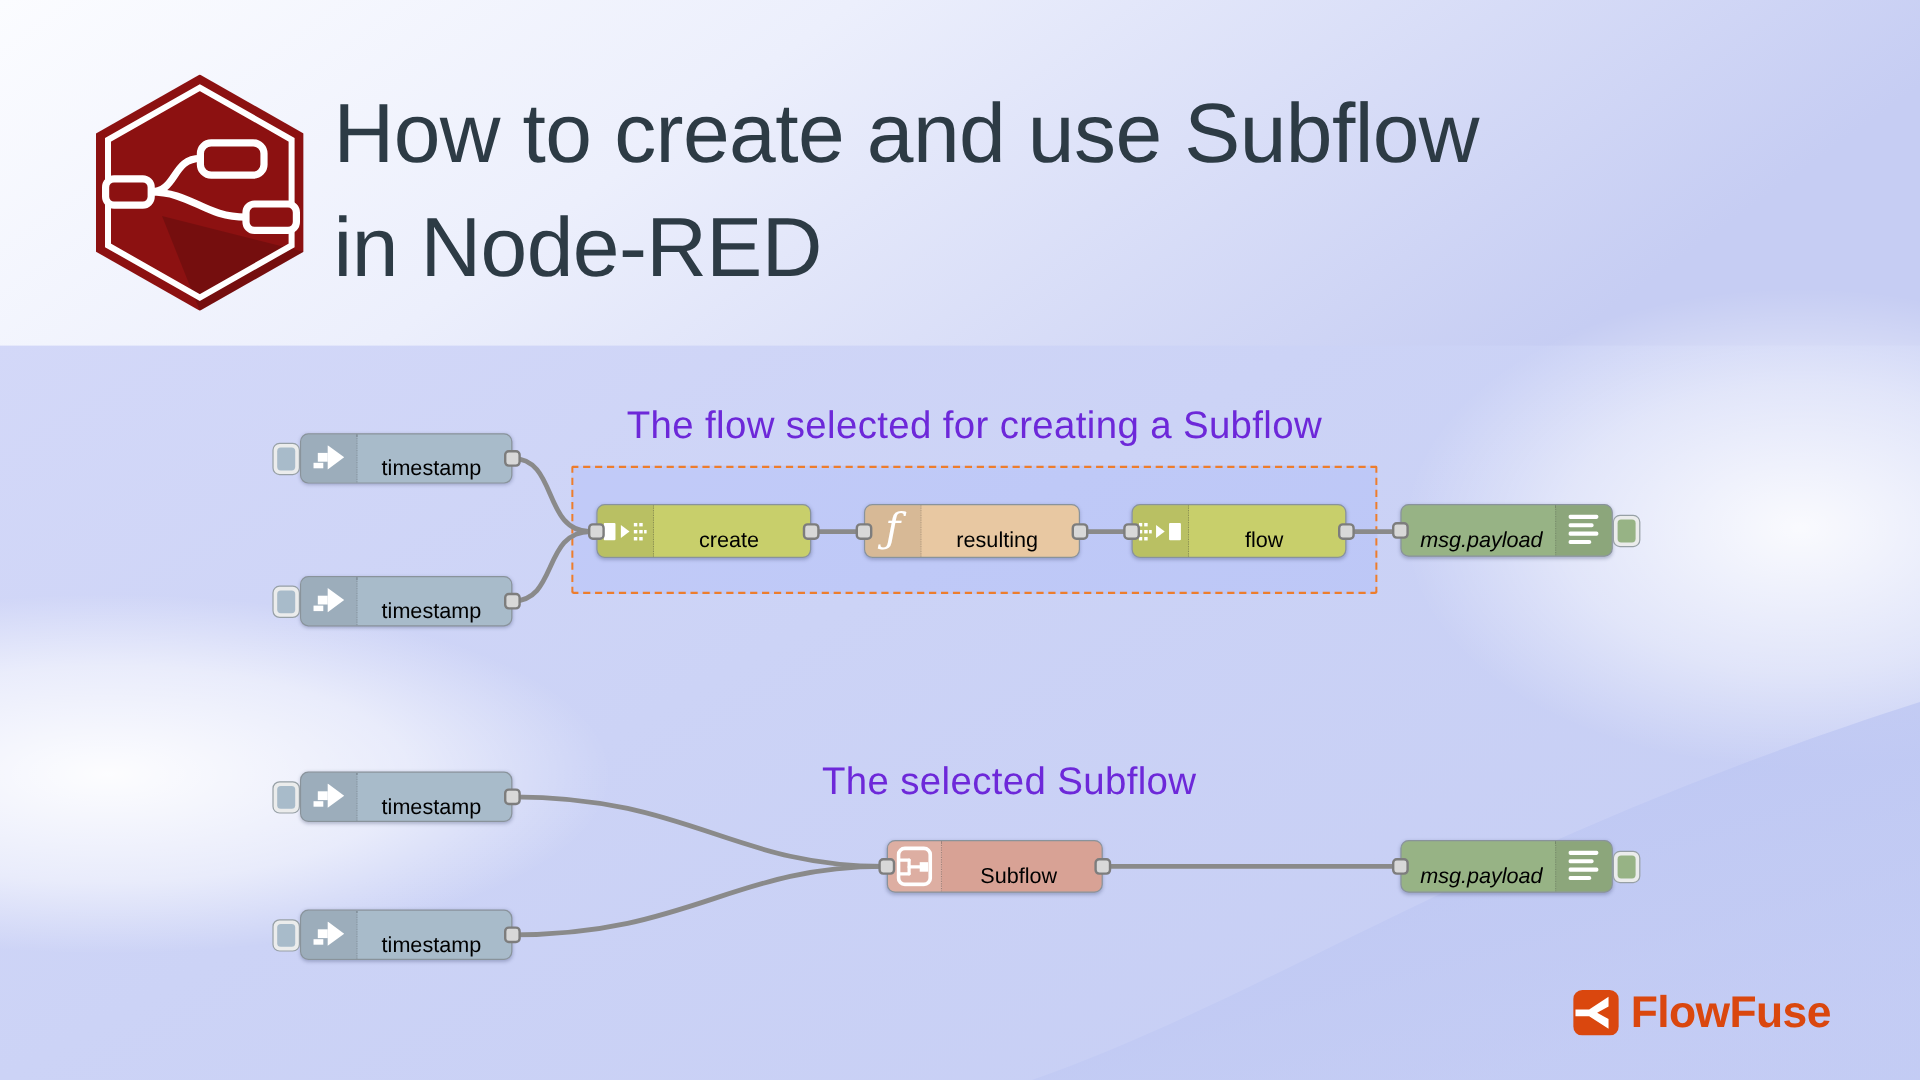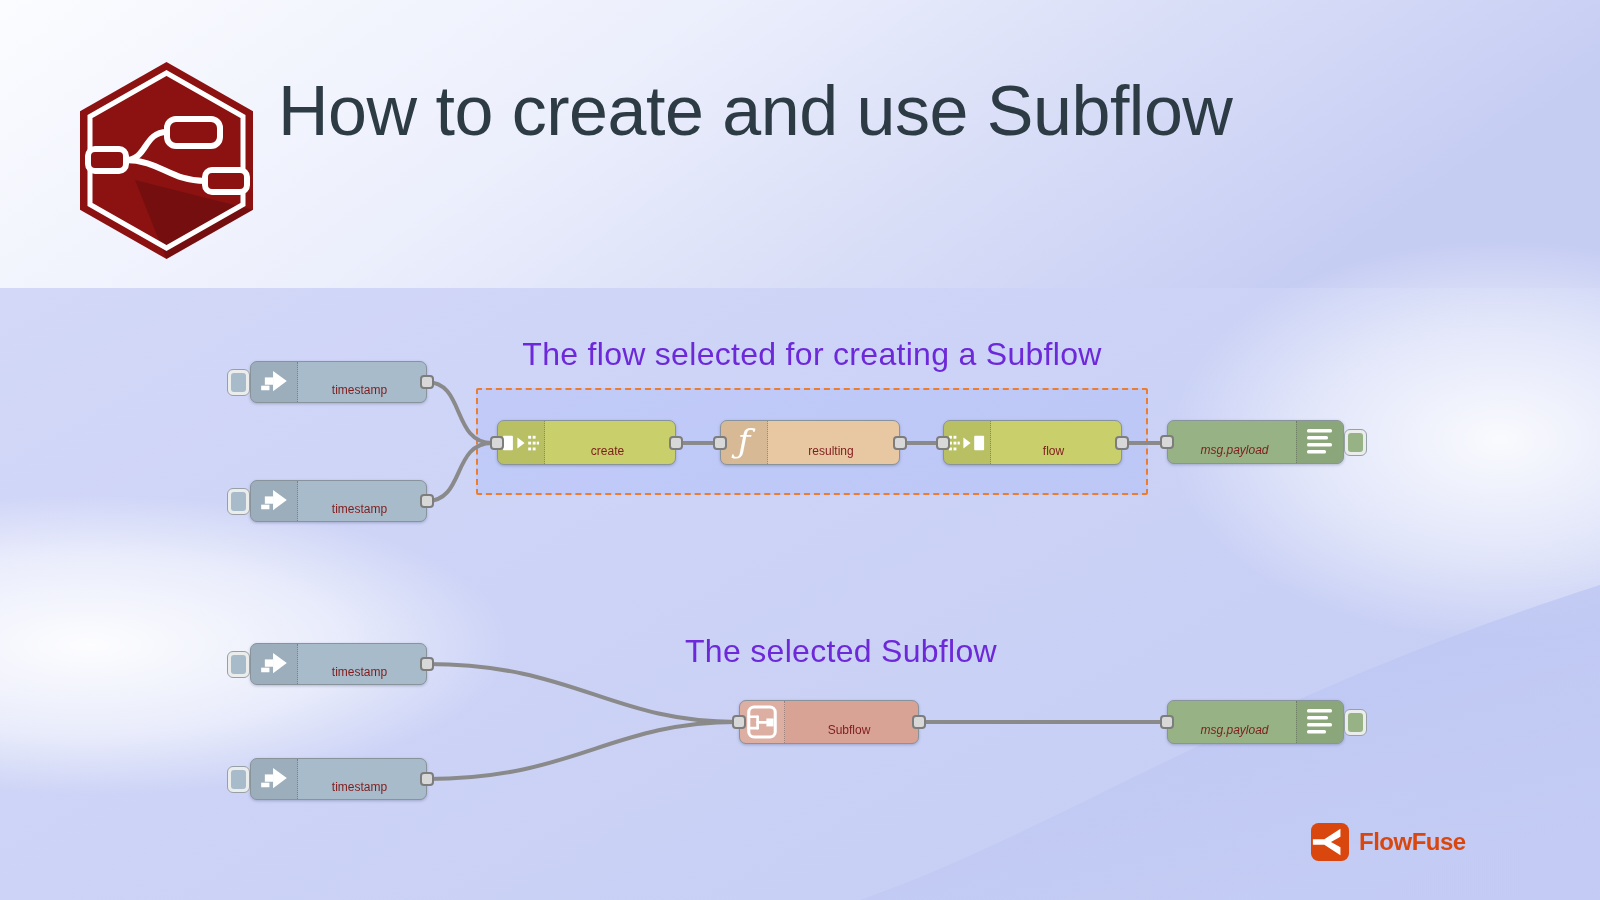--- a/index.html
+++ b/index.html
@@ -37,21 +37,21 @@
   }
   .wires{position:absolute;inset:0;z-index:2;}
 
   .node{
     position:absolute;z-index:3;border-radius:7px;
     border:1.5px solid #89939b;box-sizing:border-box;
     box-shadow:0 1px 3px rgba(40,50,90,0.28);
   }
   .node .label{
     position:absolute;top:16px;bottom:0;display:flex;align-items:center;justify-content:center;
-    font-size:12px;color:#7f1d1d;
+    font-size:18px;color:#000000;
   }
   .icon-zone{
     position:absolute;top:0;bottom:0;width:46px;
     display:flex;align-items:center;justify-content:center;
   }
   .icon-zone.left{left:0;border-right:1px dotted rgba(50,50,50,0.35);border-radius:6px 0 0 6px;}
   .icon-zone.right{right:0;border-left:1px dotted rgba(50,50,50,0.35);border-radius:0 6px 6px 0;}
   .shade{background:rgba(0,0,0,0.07);}
   .lighten{background:rgba(255,255,255,0.13);}
 
@@ -79,21 +79,21 @@
   .n-func{width:180px;height:45px;background:#e8c8a2;}
   .n-split .label,.n-join .label,.n-func .label{left:46px;right:4px;}
   .n-debug{width:177px;height:44px;background:#97b385;}
   .n-debug .label{left:4px;right:46px;font-style:italic;}
   .n-subflow{width:180px;height:44px;background:#d8a295;}
   .n-subflow .label{left:44px;right:4px;}
 
   
   .flowfuse{position:absolute;left:1311px;top:823px;z-index:3;display:flex;align-items:center;}
   .ff-word{
-    font-size:24px;font-weight:700;color:#da470e;letter-spacing:-0.5px;margin-left:10px;
+    font-size:37px;font-weight:700;color:#da470e;letter-spacing:-0.5px;margin-left:10px;
   }
 </style>
 </head>
 <body>
 
 <svg class="bg" width="1600" height="900" viewBox="0 0 1600 900" preserveAspectRatio="none">
   <defs>
     <linearGradient id="gMain" x1="0" y1="0" x2="1" y2="1">
       <stop offset="0" stop-color="#d6daf9"></stop>
       <stop offset="0.5" stop-color="#ccd3f6"></stop>
@@ -136,20 +136,21 @@
       <path d="M45,98 C80,98 90,119 125,119"></path>
     </g>
     <g fill="#8c1111" stroke="#ffffff" stroke-width="6">
       <rect x="8" y="87" width="38" height="22" rx="7"></rect>
       <rect x="87" y="57" width="53" height="27" rx="9"></rect>
       <rect x="125" y="108" width="42" height="22" rx="7"></rect>
     </g>
   </svg>
   <h1 class="title" style="margin:0;font-weight:400;">
     <span>How to create and use Subflow</span><br>
+    <span>in Node-RED</span>
   </h1>
 </div>
 
 <div class="caption caption1">The flow selected for creating a Subflow</div>
 <div class="caption caption2">The selected Subflow</div>
 
 <div class="selection-box"></div>
 
 <svg class="wires" width="1600" height="900" viewBox="0 0 1600 900">
   <g stroke="#8a8a8a" stroke-width="4" fill="none" stroke-linecap="round">

